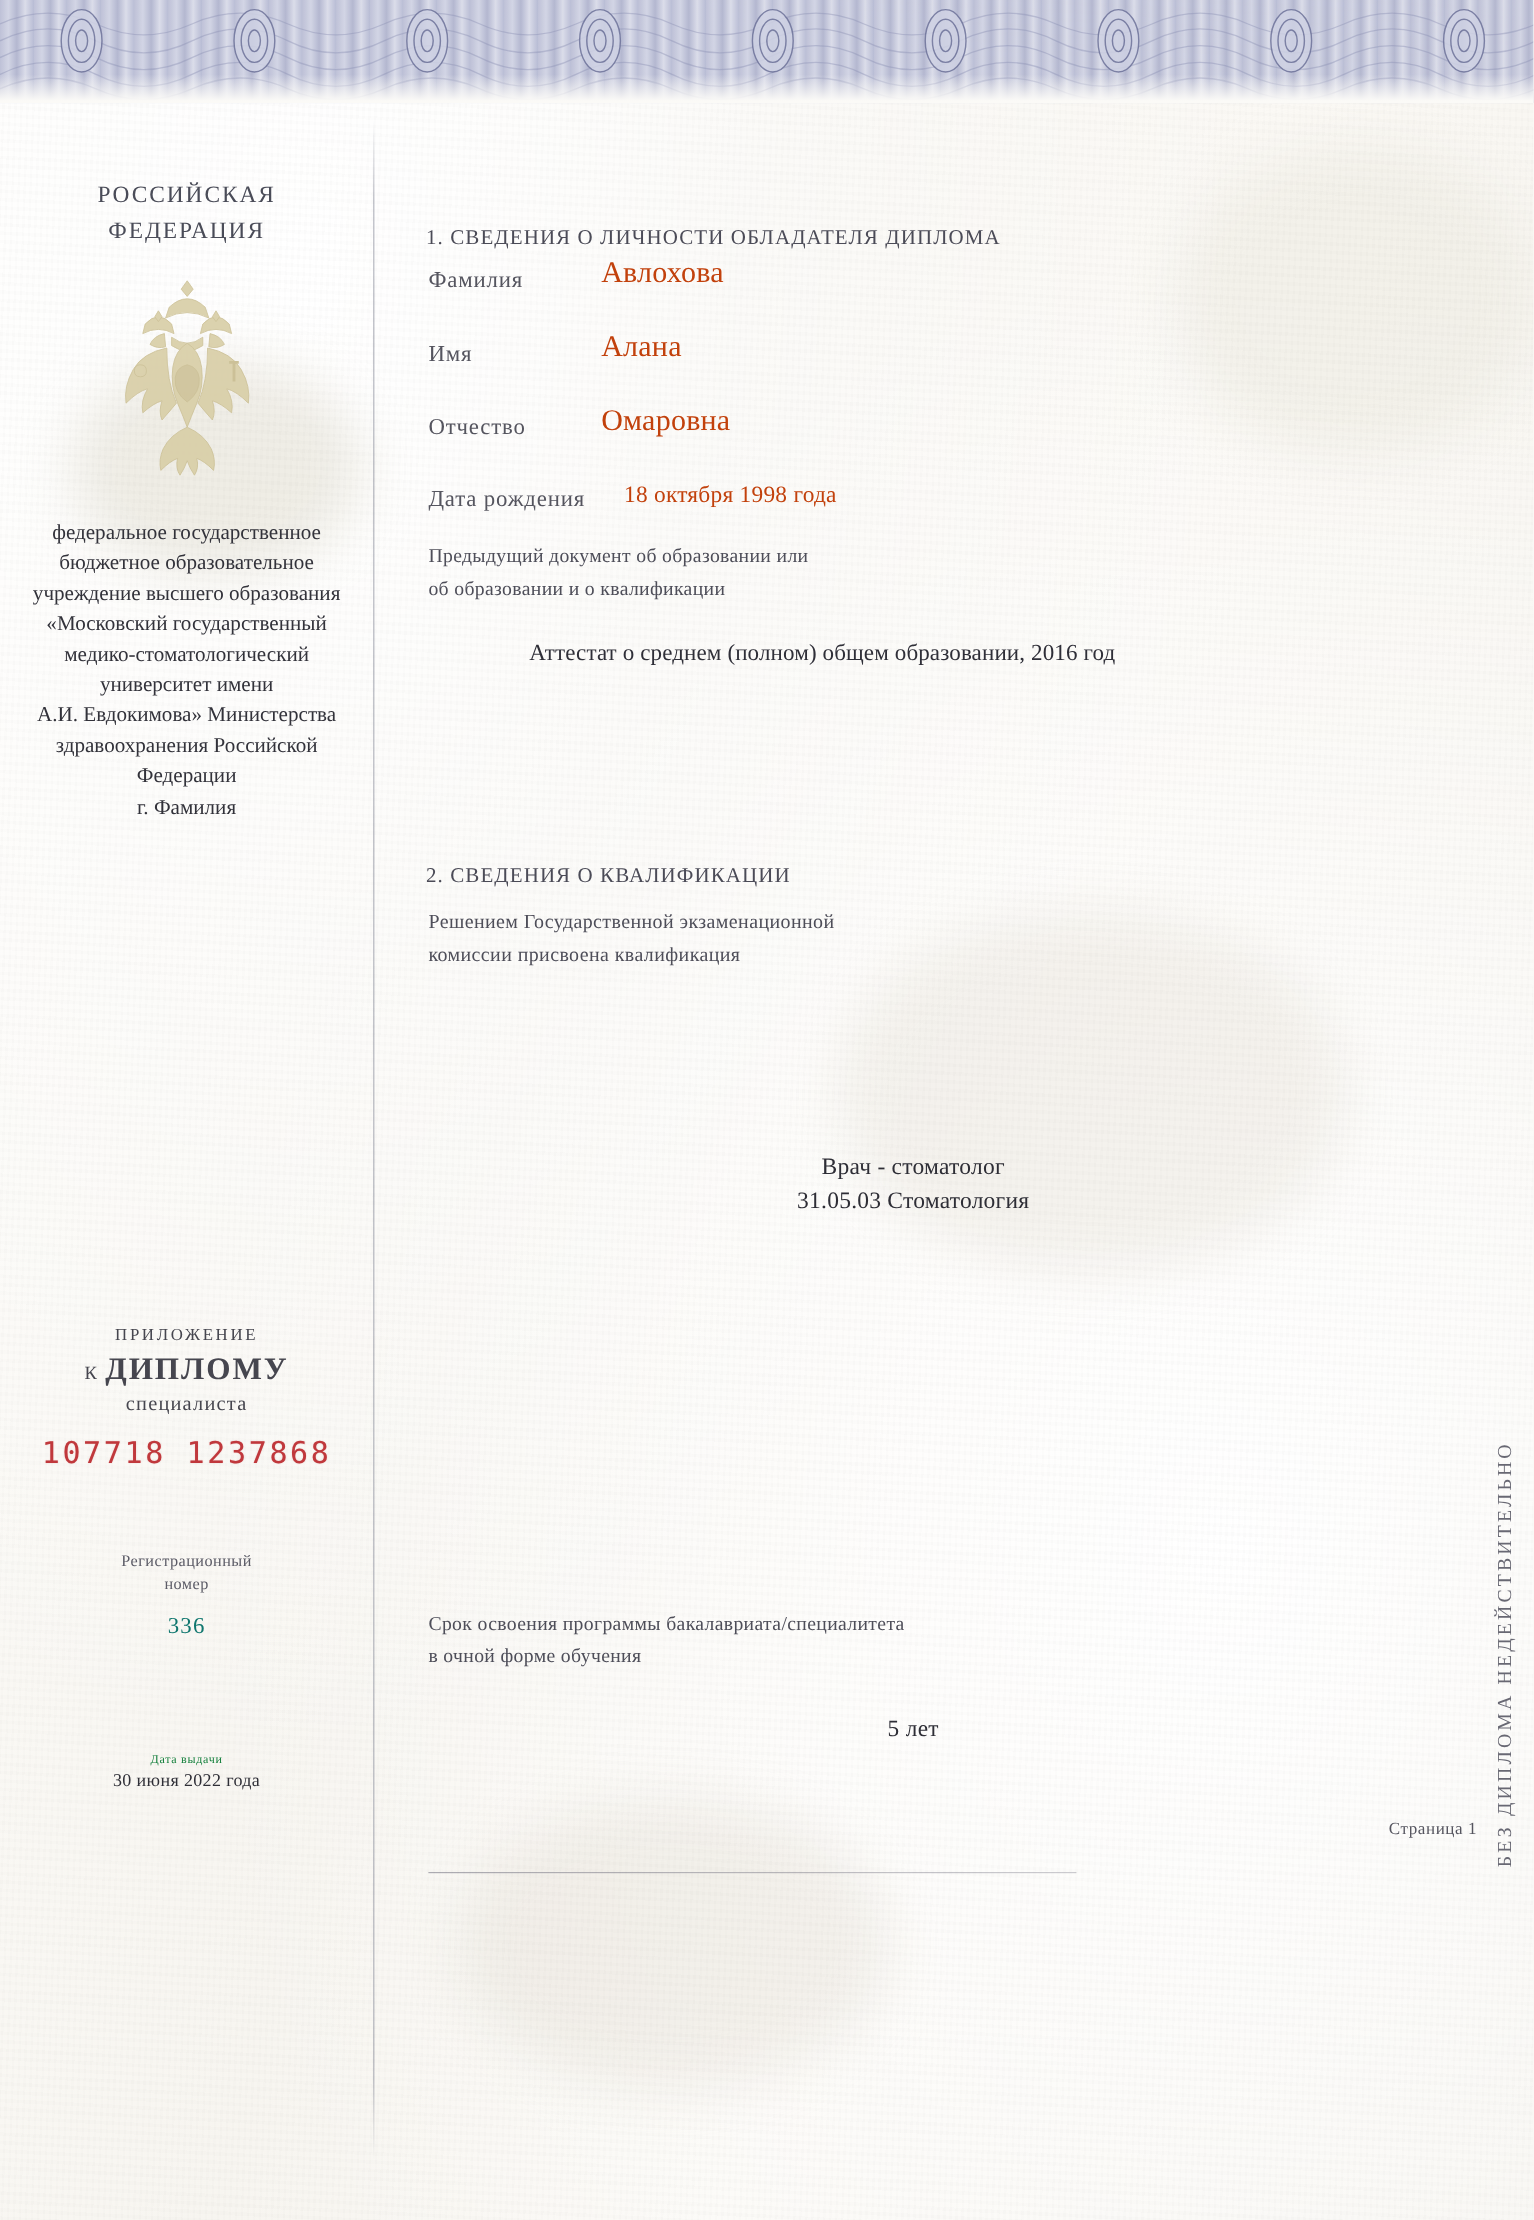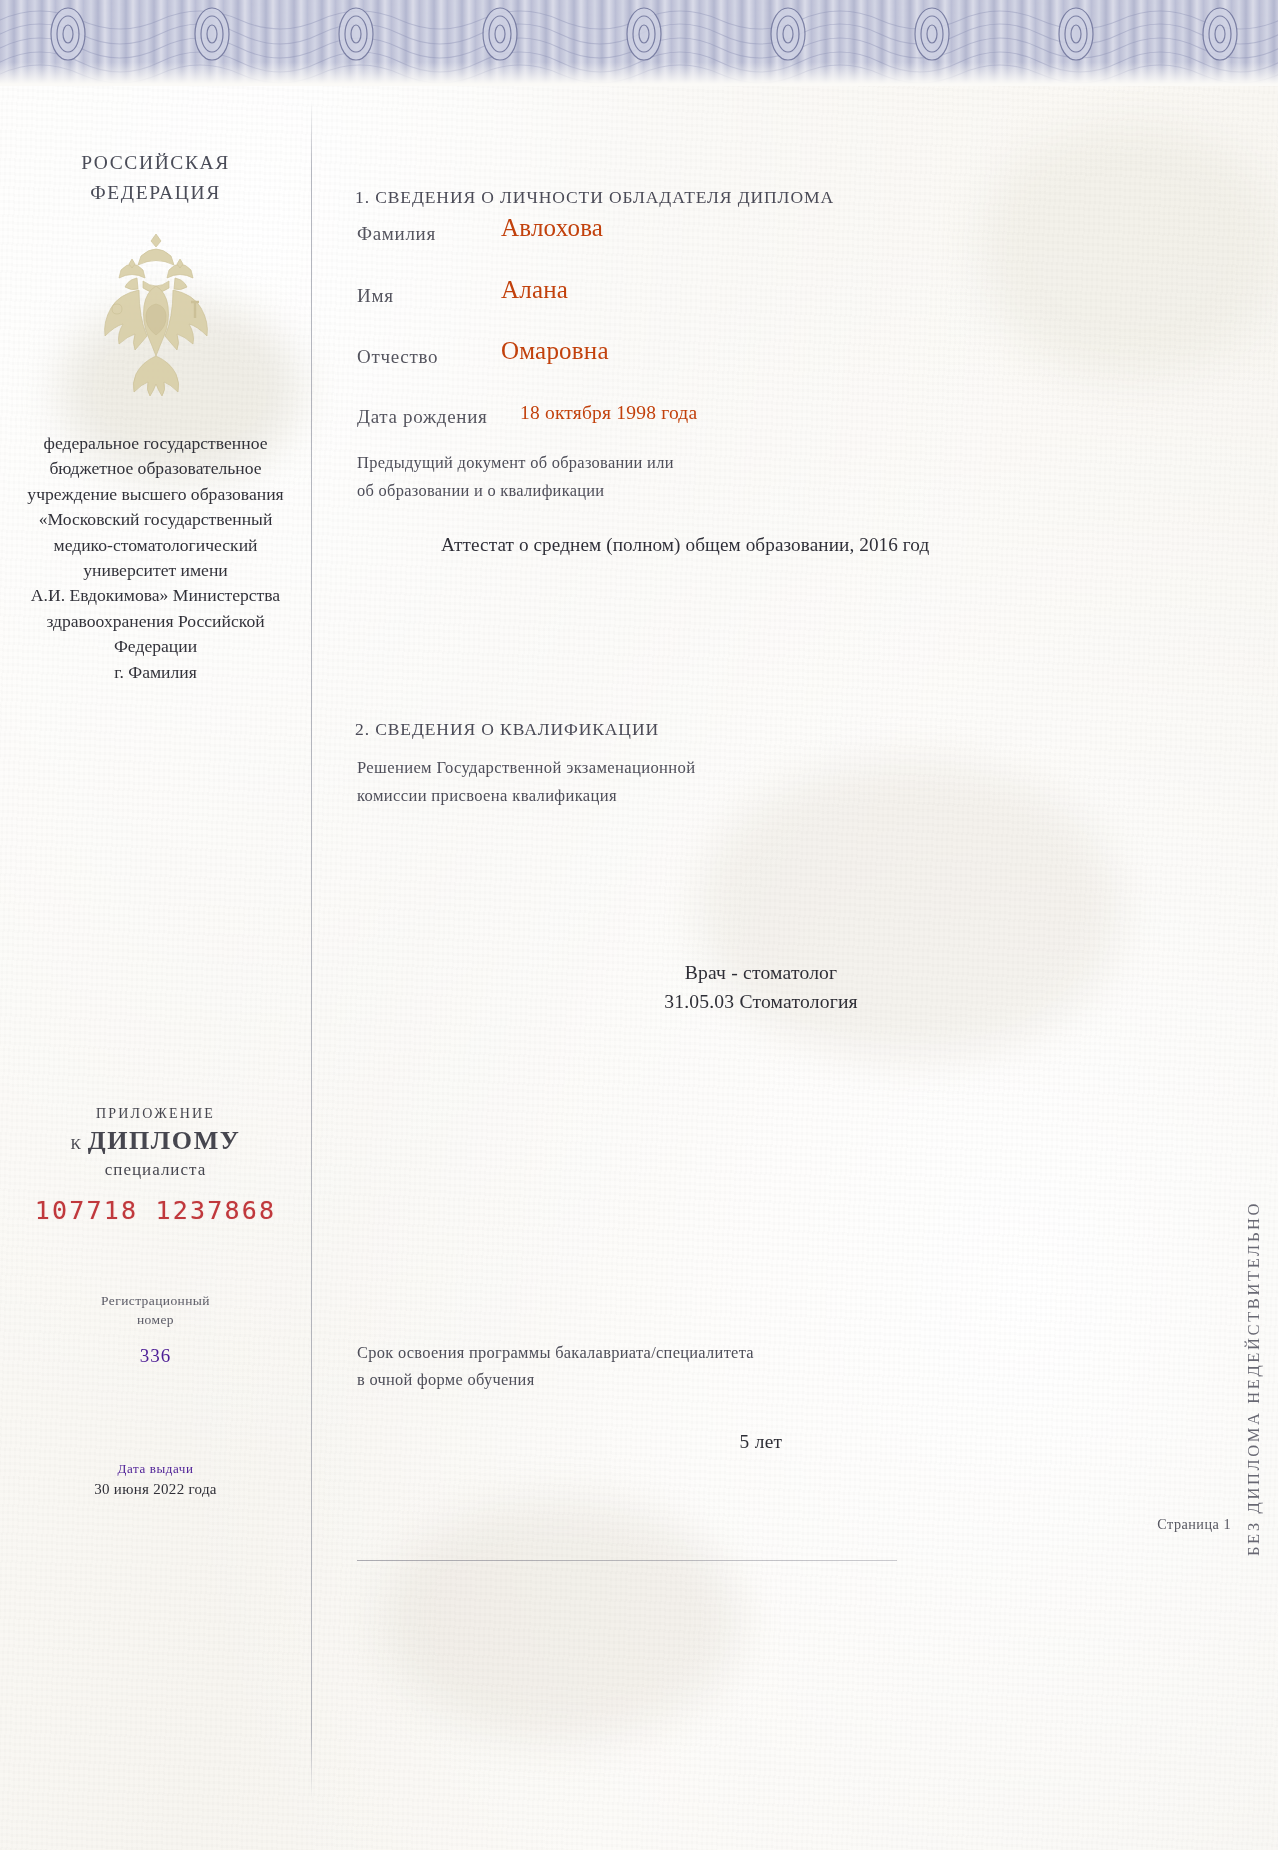--- a/index.html
+++ b/index.html
@@ -86,24 +86,24 @@
     margin-top:16px;
     font-family:"DejaVu Sans Mono", monospace;
     font-size:25px;letter-spacing:2.2px;
     color:#c0383c;
     text-shadow:0 0 1px rgba(192,56,60,.35);
   }
 
   .reg-block{position:absolute;left:0;top:1205px;width:311px;}
   .reg-label{font-size:13.5px;line-height:19px;color:#5b5b66;letter-spacing:.4px;}
   .reg-label span{display:block;}
-  .reg-value{margin-top:16px;font-size:19px;color:#4c1d95;letter-spacing:1px;}
+  .reg-value{margin-top:16px;font-size:19px;color:#0f766e;letter-spacing:1px;}
 
   .issue-block{position:absolute;left:0;top:1375px;width:311px;}
-  .issue-label{font-size:13px;color:#4c1d95;letter-spacing:.6px;}
+  .issue-label{font-size:10px;color:#15803d;letter-spacing:.6px;}
   .issue-value{margin-top:4px;font-size:15px;color:#2f2f37;letter-spacing:.3px;}
 
   
   .right-col{position:absolute;left:311px;top:0;width:967px;height:1764px;}
 
   .sec-head{
     position:absolute;font-size:17.5px;letter-spacing:.9px;color:#4b4b57;
     white-space:nowrap;
     margin-top:35px;
   }

